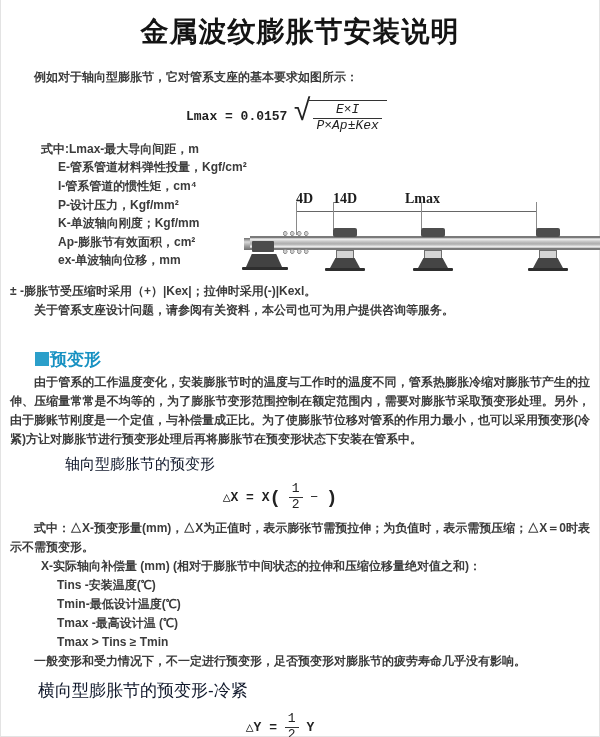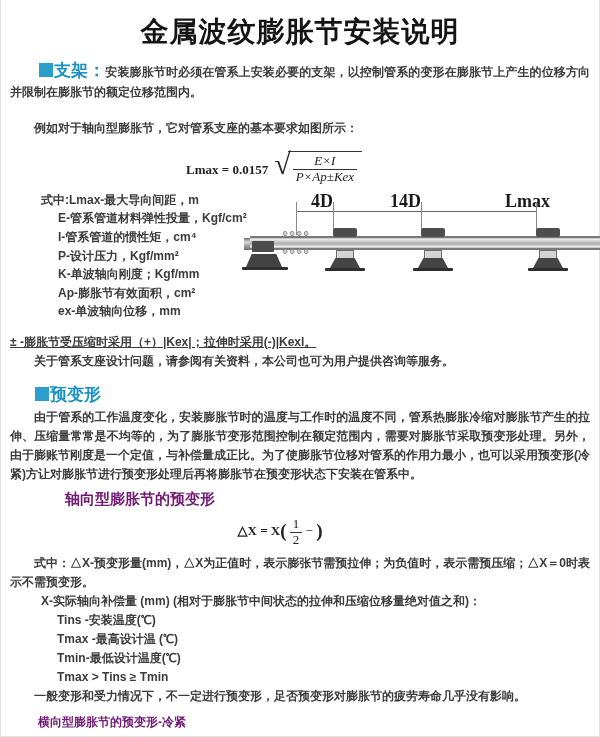--- a/index.html
+++ b/index.html
@@ -13,45 +13,45 @@
   }
   .title{
     text-align:center;font-size:28px;font-weight:700;color:#141414;
     margin:13px 0 8px 0;letter-spacing:1px;
   }
   .body-text{font-size:12px;font-weight:600;color:#3b3b3b;}
   .para{margin:0 9px;line-height:20px;text-align:justify;}
   .indent{text-indent:2em;}
   .sec-head{font-size:17px;font-weight:700;color:#1791c2;}
   .sec-square{display:inline-block;width:14px;height:14px;background:#2b9fca;margin-right:1px;vertical-align:-1px;}
-  .sub-head{font-weight:700;color:#701a75;}
+  .sub-head{font-weight:400;color:#0f172a;}
 
   
-  .formula{font-family:Liberation Serif, serif;color:#222;font-size:13px;}
+  .formula{font-family:Liberation Mono, monospace;color:#222;font-size:13px;}
   .f-bold{font-weight:700;}
   .f-italic{font-style:italic;}
   .frac{display:inline-block;vertical-align:middle;text-align:center;line-height:1.15;}
   .frac .fn{display:block;padding:0 3px;border-bottom:1px solid #333;}
   .frac .fd{display:block;padding:0 3px;}
   .sqrt{display:inline-flex;align-items:flex-start;margin-left:6px;}
   .sqrt-sign{font-size:30px;line-height:1.05;margin-right:-3px;font-weight:400;}
   .radicand{border-top:1.6px solid #333;padding:2px 5px 0 5px;margin-top:3px;}
   .paren{font-size:19px;vertical-align:-2px;font-weight:700;}
   .f1{margin:10px 0 6px 185px;}
   .f2{text-align:center;margin:8px 40px 6px 0;}
   .f3{text-align:center;margin:10px 40px 14px 0;}
 
   
   .def-list{margin:4px 0 12px 40px;width:300px;line-height:18.6px;font-size:12px;font-weight:600;}
   .def-list .sub{margin-left:17px;}
   .notes{margin:0 9px;line-height:19px;}
 
   
   .diagram{position:absolute;left:243px;top:191px;width:356px;height:96px;}
-  .dim-label{position:absolute;top:0;text-align:right;font-family:"Liberation Serif",serif;font-weight:700;font-size:18px;color:#1c1c1c;}
+  .dim-label{position:absolute;top:0;text-align:left;font-family:"Liberation Serif",serif;font-weight:700;font-size:14px;color:#1c1c1c;}
   .dim-line{position:absolute;height:0;border-top:1px solid #666;}
   .tick{position:absolute;width:0;border-left:1px solid #8a8a8a;}
   .pipe{
     position:absolute;left:6px;top:45px;width:350px;height:14px;
     background:linear-gradient(180deg,#7a7a7a 0,#7a7a7a 1.5px,#f1f1f1 3px,#bfbfbf 6px,#adadad 8px,#f4f4f4 11px,#7a7a7a 12.5px,#7a7a7a 14px);
   }
   .stub{
     position:absolute;left:0;top:47px;width:40px;height:12px;
     background:linear-gradient(180deg,#6e6e6e 0,#d9d9d9 4px,#9f9f9f 8px,#6e6e6e 12px);
   }
@@ -64,57 +64,54 @@
     background-size:7px 9px;background-repeat:repeat-x;
   }
   .support{position:absolute;top:37px;width:44px;height:44px;}
   .support .cap{position:absolute;left:10px;top:0;width:24px;height:9px;background:#4d4d4d;border-radius:2px;}
   .support .neck{position:absolute;left:13px;top:22px;width:16px;height:7px;background:#d4d4d4;border:1px solid #6f6f6f;}
   .support .skirt{position:absolute;left:7px;top:30px;width:30px;height:10px;background:#454545;clip-path:polygon(18% 0,82% 0,100% 100%,0 100%);}
   .support .base{position:absolute;left:2px;top:40px;width:40px;height:3px;background:#2e2e2e;border-radius:1px;}
 
   .temps{margin:0 0 0 56px;line-height:19px;font-size:12px;font-weight:600;}
   .sub-head-axial{font-size:15px;margin:6px 0 2px 64px;}
-  .sub-head-lateral{font-size:12px;margin:8px 2px 0 37px;}
+  .sub-head-lateral{font-size:17px;margin:8px 2px 0 37px;}
 </style>
 </head>
 <body>
 
 <div class="page">
 
   <div class="title">金属波纹膨胀节安装说明</div>
 
-  <p class="para body-text" style="text-indent:2.4em;margin-top:10px;">
-    <span class="sec-square"></span><span class="sec-head">支架：</span><span>安装膨胀节时必须在管系上安装必要的支架，以控制管系的变形在膨胀节上产生的位移方向并限制在膨胀节的额定位移范围内。</span>
-  </p>
   <p class="para body-text indent" style="margin-top:16px;">例如对于轴向型膨胀节，它对管系支座的基本要求如图所示：</p>
 
   <div class="formula f1">
     <span class="f-bold">Lmax = 0.0157</span><span class="sqrt">
         <span class="sqrt-sign">√</span>
         <span class="radicand"><span class="frac f-italic"><span class="fn">E×I</span><span class="fd">P×Ap±Kex</span></span></span>
       </span>
   </div>
 
   <div class="def-list">
     <div>式中:Lmax-最大导向间距，m</div>
     <div class="sub">E-管系管道材料弹性投量，Kgf/cm²</div>
     <div class="sub">I-管系管道的惯性矩，cm⁴</div>
     <div class="sub">P-设计压力，Kgf/mm²</div>
     <div class="sub">K-单波轴向刚度；Kgf/mm</div>
     <div class="sub">Ap-膨胀节有效面积，cm²</div>
     <div class="sub">ex-单波轴向位移，mm</div>
   </div>
-  <div class="notes body-text" style="margin-top:4px;text-decoration:underline;">± -膨胀节受压缩时采用（+）|Kex|；拉伸时采用(-)|Kexl。</div>
+  <div class="notes body-text" style="margin-top:4px;">± -膨胀节受压缩时采用（+）|Kex|；拉伸时采用(-)|Kexl。</div>
   <div class="notes body-text indent">关于管系支座设计问题，请参阅有关资料，本公司也可为用户提供咨询等服务。</div>
 
   <div class="diagram">
     <div class="dim-label" style="left:52px;width:37px;">4D</div>
     <div class="dim-label" style="left:89px;width:88px;">14D</div>
-    <div class="dim-label" style="left:191px;width:115px;">Lmax</div>
+    <div class="dim-label" style="left:161px;width:115px;">Lmax</div>
     <div class="dim-line" style="left:52px;top:20px;width:240px;"></div>
     <div class="tick" style="left:52px;top:11px;height:33px;"></div>
     <div class="tick" style="left:89px;top:11px;height:27px;"></div>
     <div class="tick" style="left:177px;top:11px;height:27px;"></div>
     <div class="tick" style="left:292px;top:11px;height:27px;"></div>
 
     <div class="stub"></div>
     <div class="pipe"></div>
     <div class="anchor-block"></div>
     <div class="anchor-skirt"></div>
@@ -135,40 +132,40 @@
       <div class="base"></div>
     </div>
     <div class="support" style="left:282px;">
       <div class="cap"></div>
       <div class="neck"></div>
       <div class="skirt"></div>
       <div class="base"></div>
     </div>
   </div>
 
-  <div style="margin:12px 0 2px 34px;">
+  <div style="margin:28px 0 2px 34px;">
     <span class="sec-square"></span><span class="sec-head">预变形</span>
   </div>
   <p class="para body-text indent" style="margin-top:2px;line-height:19px;">由于管系的工作温度变化，安装膨胀节时的温度与工作时的温度不同，管系热膨胀冷缩对膨胀节产生的拉伸、压缩量常常是不均等的，为了膨胀节变形范围控制在额定范围内，需要对膨胀节采取预变形处理。另外，由于膨账节刚度是一个定值，与补偿量成正比。为了使膨胀节位移对管系的作用力最小，也可以采用预变形(冷紧)方让对膨胀节进行预变形处理后再将膨胀节在预变形状态下安装在管系中。</p>
 
   <div class="sub-head sub-head-axial">轴向型膨胀节的预变形</div>
 
   <div class="formula f2">
     <span class="f-bold">△X = X</span><span class="paren">(</span>
     <span class="frac"><span class="fn">1</span><span class="fd">2</span></span>
     <span>−</span>
     <span class="paren">)</span>
   </div>
 
   <p class="para body-text indent" style="margin-top:4px;line-height:19px;">式中：△X-预变形量(mm)，△X为正值时，表示膨张节需预拉伸；为负值时，表示需预压缩；△X＝0时表示不需预变形。</p>
   <p class="para body-text" style="margin:0 9px 0 40px;line-height:19px;">X-实际轴向补偿量 (mm) (相对于膨胀节中间状态的拉伸和压缩位移量绝对值之和)：</p>
   <div class="temps">
     <div>Tins -安装温度(℃)</div>
+    <div>Tmin-最低设计温度(℃)</div>
     <div>Tmax -最高设计温 (℃)</div>
-    <div>Tmin-最低设计温度(℃)</div>
     <div>Tmax &gt; Tins ≥ Tmin</div>
   </div>
   <p class="para body-text indent" style="margin-top:0;line-height:19px;">一般变形和受力情况下，不一定进行预变形，足否预变形对膨胀节的疲劳寿命几乎没有影响。</p>
 
   <div class="sub-head sub-head-lateral">横向型膨胀节的预变形-冷紧</div>
 
   <div class="formula f3">
     <span class="f-bold">△Y =</span>
     <span class="frac"><span class="fn">1</span><span class="fd">2</span></span>
     <span class="f-bold">Y</span>

